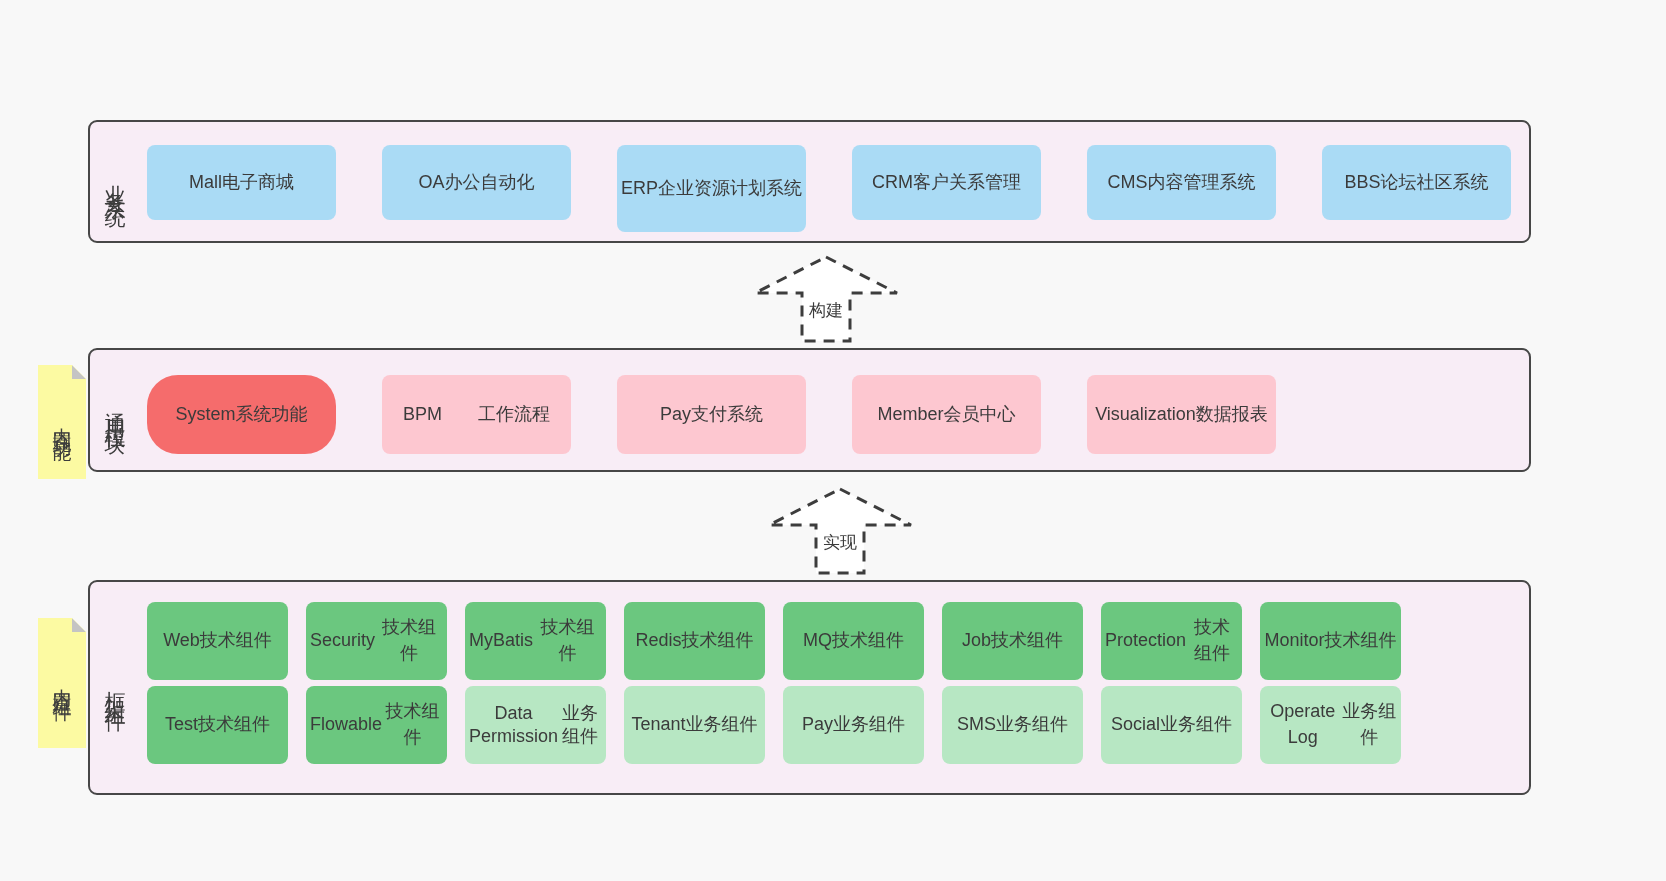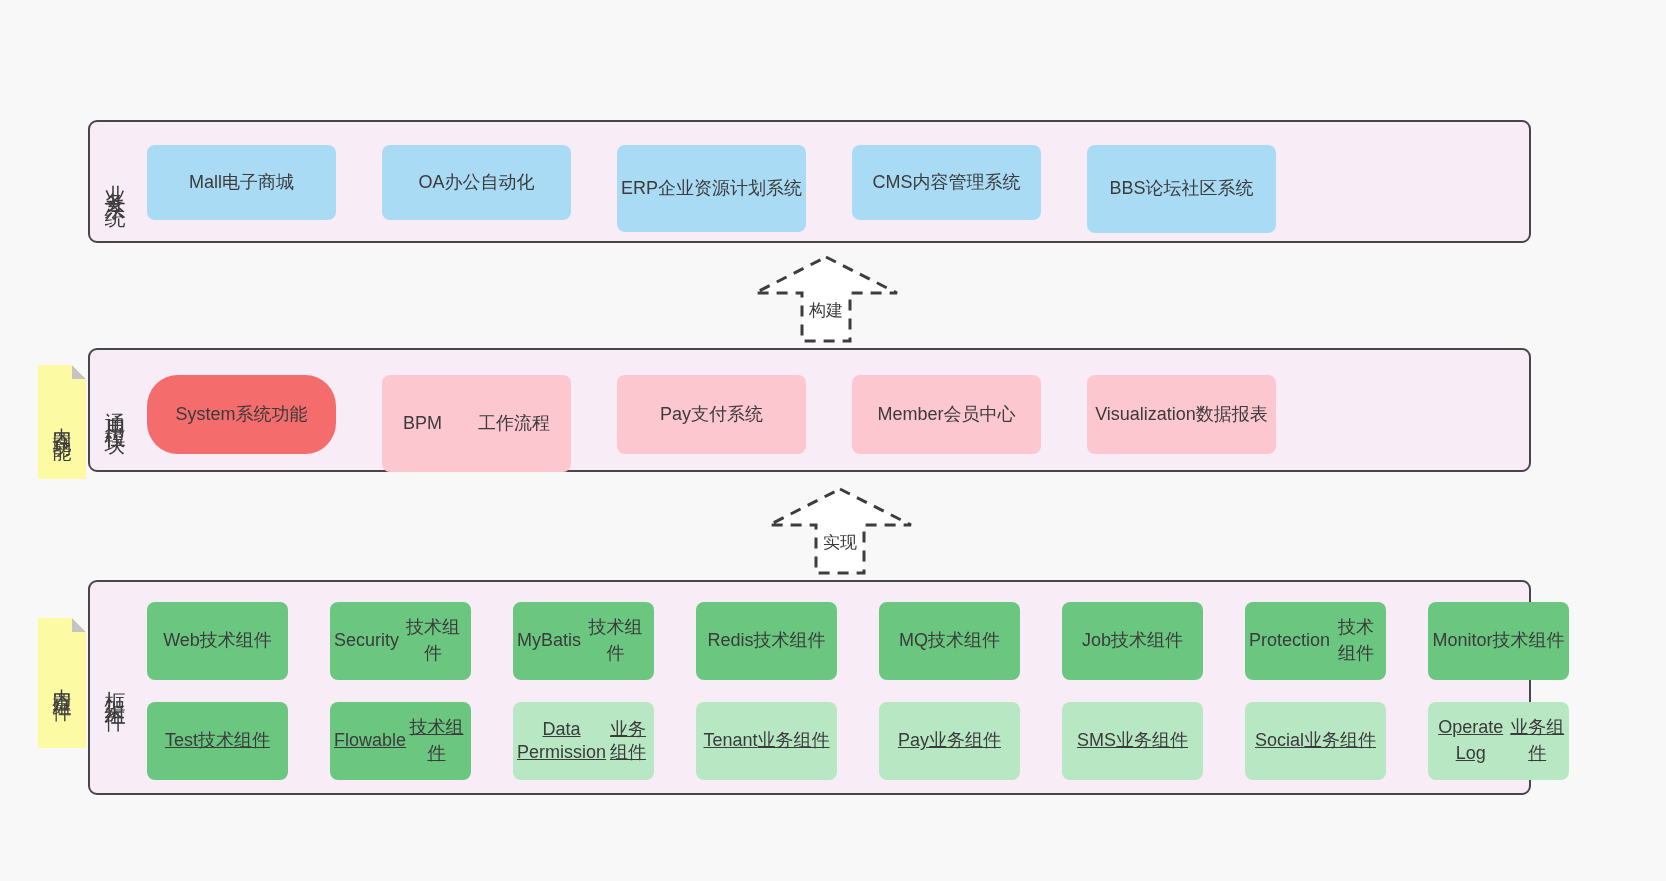--- a/index.html
+++ b/index.html
@@ -29,21 +29,21 @@
     border-radius:8px;
     display:flex;flex-direction:row;align-items:center;justify-content:center;
     text-align:center;
     box-sizing:border-box;
     padding:2px 4px;
     line-height:1.42;
     font-size:18px;
   }
   .row-wide{left:57px;gap:46px;}
   .row-wide .box{width:189px;}
-  .row-narrow{left:57px;gap:42px;}
+  .row-narrow{left:57px;gap:18px;}
   .row-narrow .box{width:141px;height:78px;}
   .blue{background:#aadbf5;}
   .red{background:#f56c6c;border-radius:31px;}
   .pink{background:#fdc7d0;}
   .green{background:#6bc77f;}
   .green-light{background:#b7e7c3;}
   .sticky{
     position:absolute;left:38px;width:48px;
     background:#fcfaa2;
     display:flex;align-items:center;justify-content:center;
@@ -79,45 +79,49 @@
     </div>
     <div class="box blue" style="height:75px;">
       <div>OA</div>
       <div>办公自动化</div>
     </div>
     <div class="box blue" style="height:87px;">
       <div>ERP</div>
       <div>企业资源计划系统</div>
     </div>
     <div class="box blue" style="height:75px;">
+      <div>CRM</div>
+      <div>客户关系管理</div>
+    </div>
+    <div class="box blue" style="height:75px;">
       <div>CMS</div>
       <div>内容管理系统</div>
     </div>
-    <div class="box blue" style="height:88px;">
+    <div class="box blue" style="height:75px;">
       <div>BBS</div>
       <div>论坛社区系统</div>
     </div>
   </div>
 </div>
 
 <div class="arrow" style="left:751px;top:255px;">
   <svg viewBox="0 0 150 88">
     <polygon points="75,2 146,38 99,38 99,86 51,86 51,38 4,38" fill="#ffffff" stroke="#3d3d3d" stroke-width="3" stroke-dasharray="11 8"></polygon>
   </svg>
   <div class="arrow-label">构建</div>
 </div>
 
 <div class="band" style="top:348px;height:124px;">
   <div class="band-label">通用模块</div>
   <div class="box-row row-wide" style="top:25px;">
     <div class="box red" style="height:79px;">
       <div>System</div>
       <div>系统功能</div>
     </div>
-    <div class="box pink" style="height:97px;gap:36px;">
+    <div class="box pink" style="height:79px;gap:36px;">
       <div>BPM</div>
       <div>工作流程</div>
     </div>
     <div class="box pink" style="height:79px;">
       <div>Pay</div>
       <div>支付系统</div>
     </div>
     <div class="box pink" style="height:79px;">
       <div>Member</div>
       <div>会员中心</div>
@@ -165,21 +169,21 @@
     </div>
     <div class="box green">
       <div>Protection</div>
       <div>技术组件</div>
     </div>
     <div class="box green">
       <div>Monitor</div>
       <div>技术组件</div>
     </div>
   </div>
-  <div class="box-row row-narrow" style="top:120px;text-decoration:underline;">
+  <div class="box-row row-narrow" style="top:104px;">
     <div class="box green">
       <div>Test</div>
       <div>技术组件</div>
     </div>
     <div class="box green">
       <div>Flowable</div>
       <div>技术组件</div>
     </div>
     <div class="box green-light" style="line-height:1.3;">
       <div>Data Permission</div>

